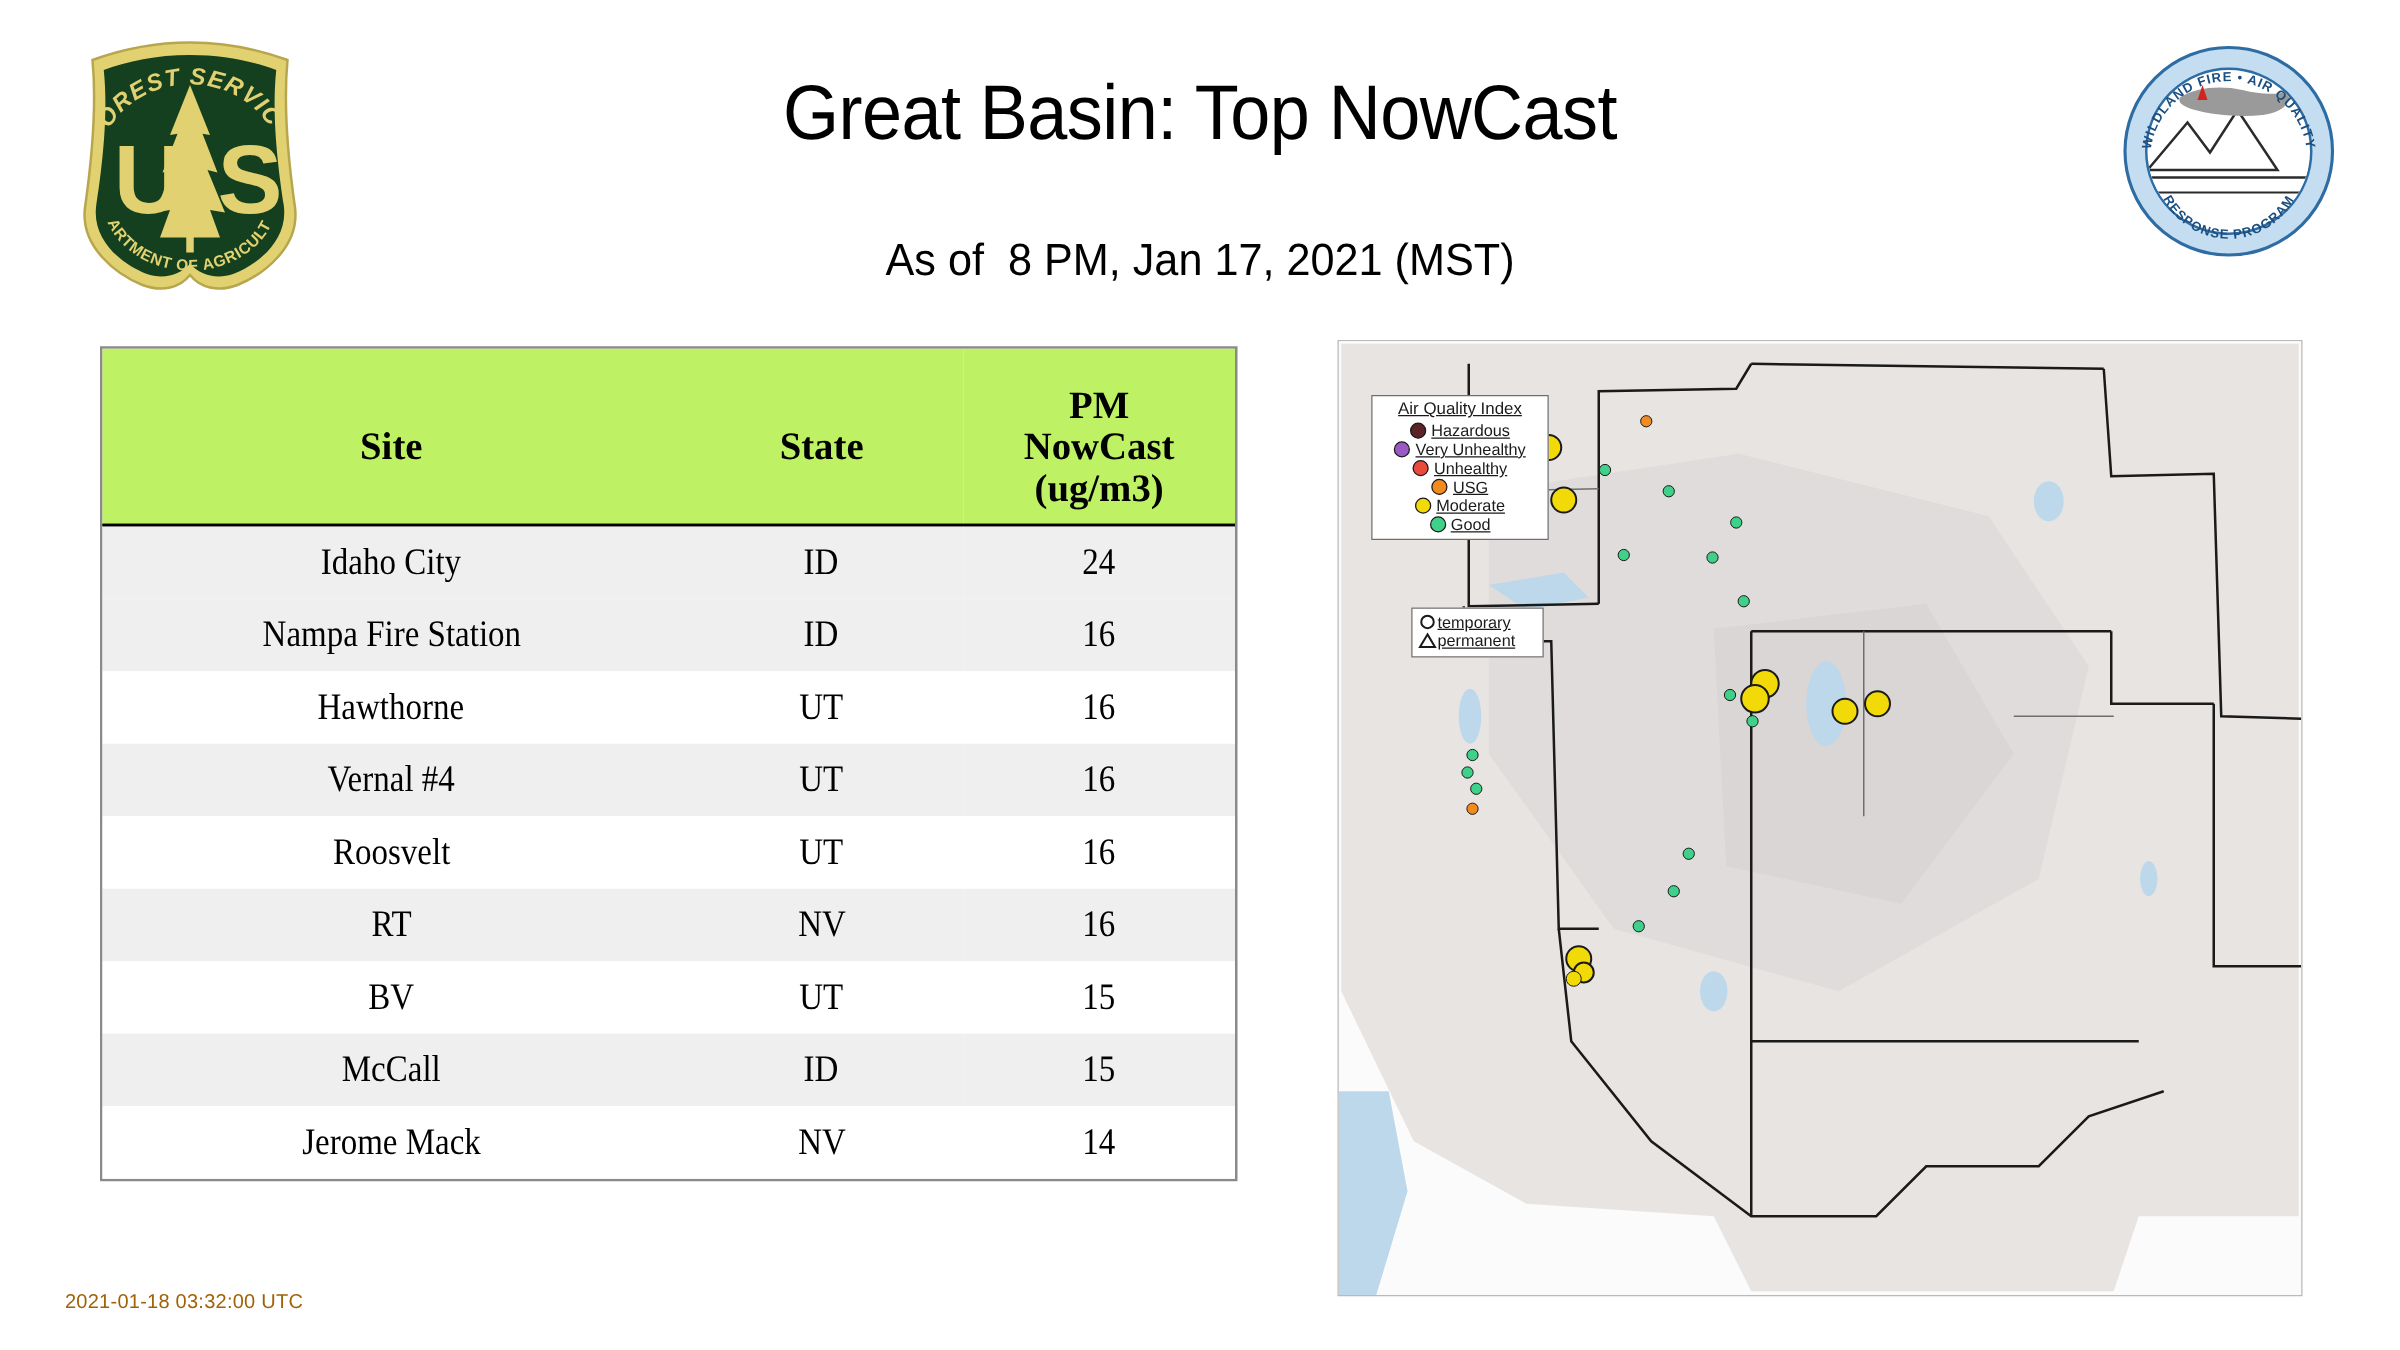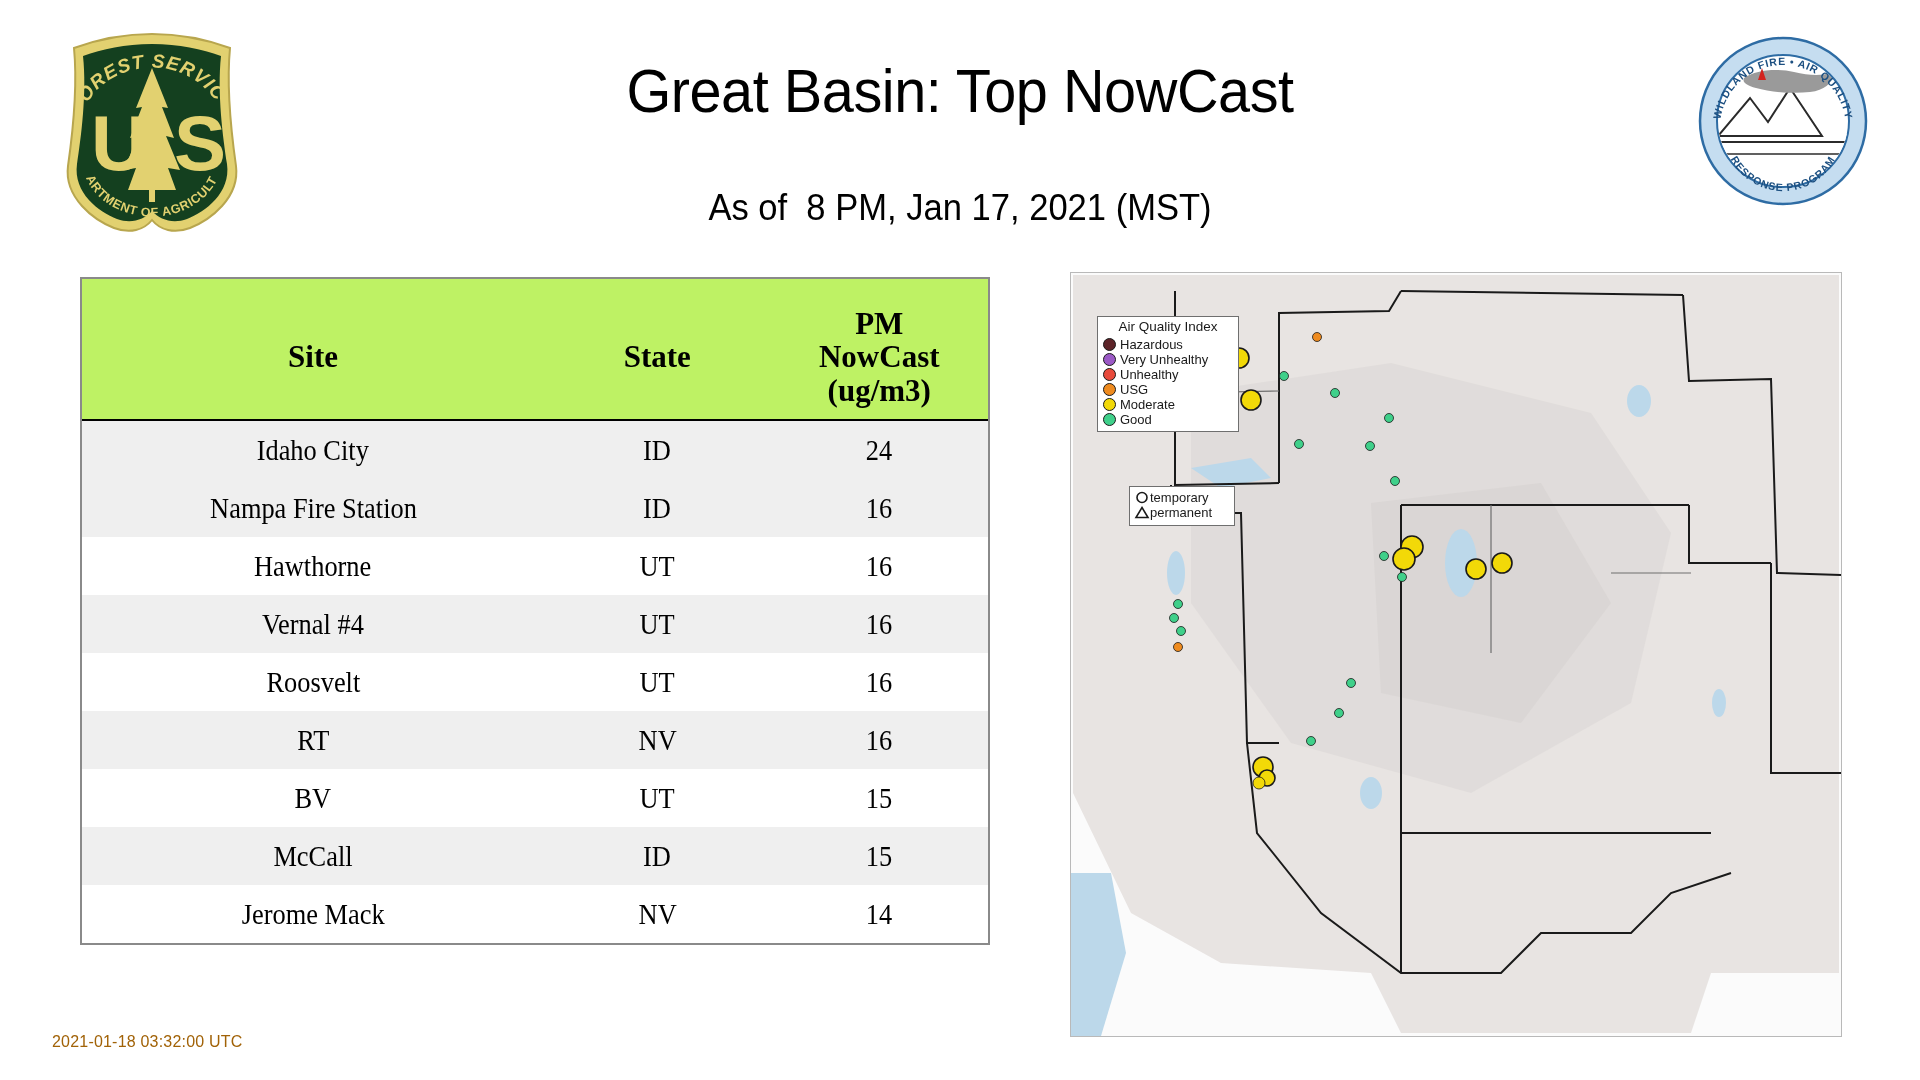--- a/index.html
+++ b/index.html
@@ -118,38 +118,40 @@
     overflow: hidden;
   }
   #map-svg { display: block; width: 100%; height: 100%; }
 
   .legend-box {
     position: absolute;
     background: #ffffff;
     border: 1px solid #6f6f6f;
     font-family: "Liberation Sans", sans-serif;
     color: #1a1a1a;
+    text-decoration: underline;
   }
   #legend-aqi {
     left: 26px;
     top: 43px;
     width: 130px;
     padding: 3px 5px 4px 5px;
   }
   #legend-aqi .legend-title {
     font-size: 13.5px;
     text-align: center;
     margin-bottom: 2px;
     line-height: 1.1;
   }
   #legend-aqi .legend-row {
     display: flex;
     align-items: center;
     line-height: 1;
     margin-bottom: 0px;
+    justify-content: center;
   }
   #legend-aqi .swatch {
     width: 11px;
     height: 11px;
     border-radius: 50%;
     border: 1px solid #1a1a1a;
     margin-right: 4px;
     flex: 0 0 auto;
   }
   #legend-aqi .legend-label {

